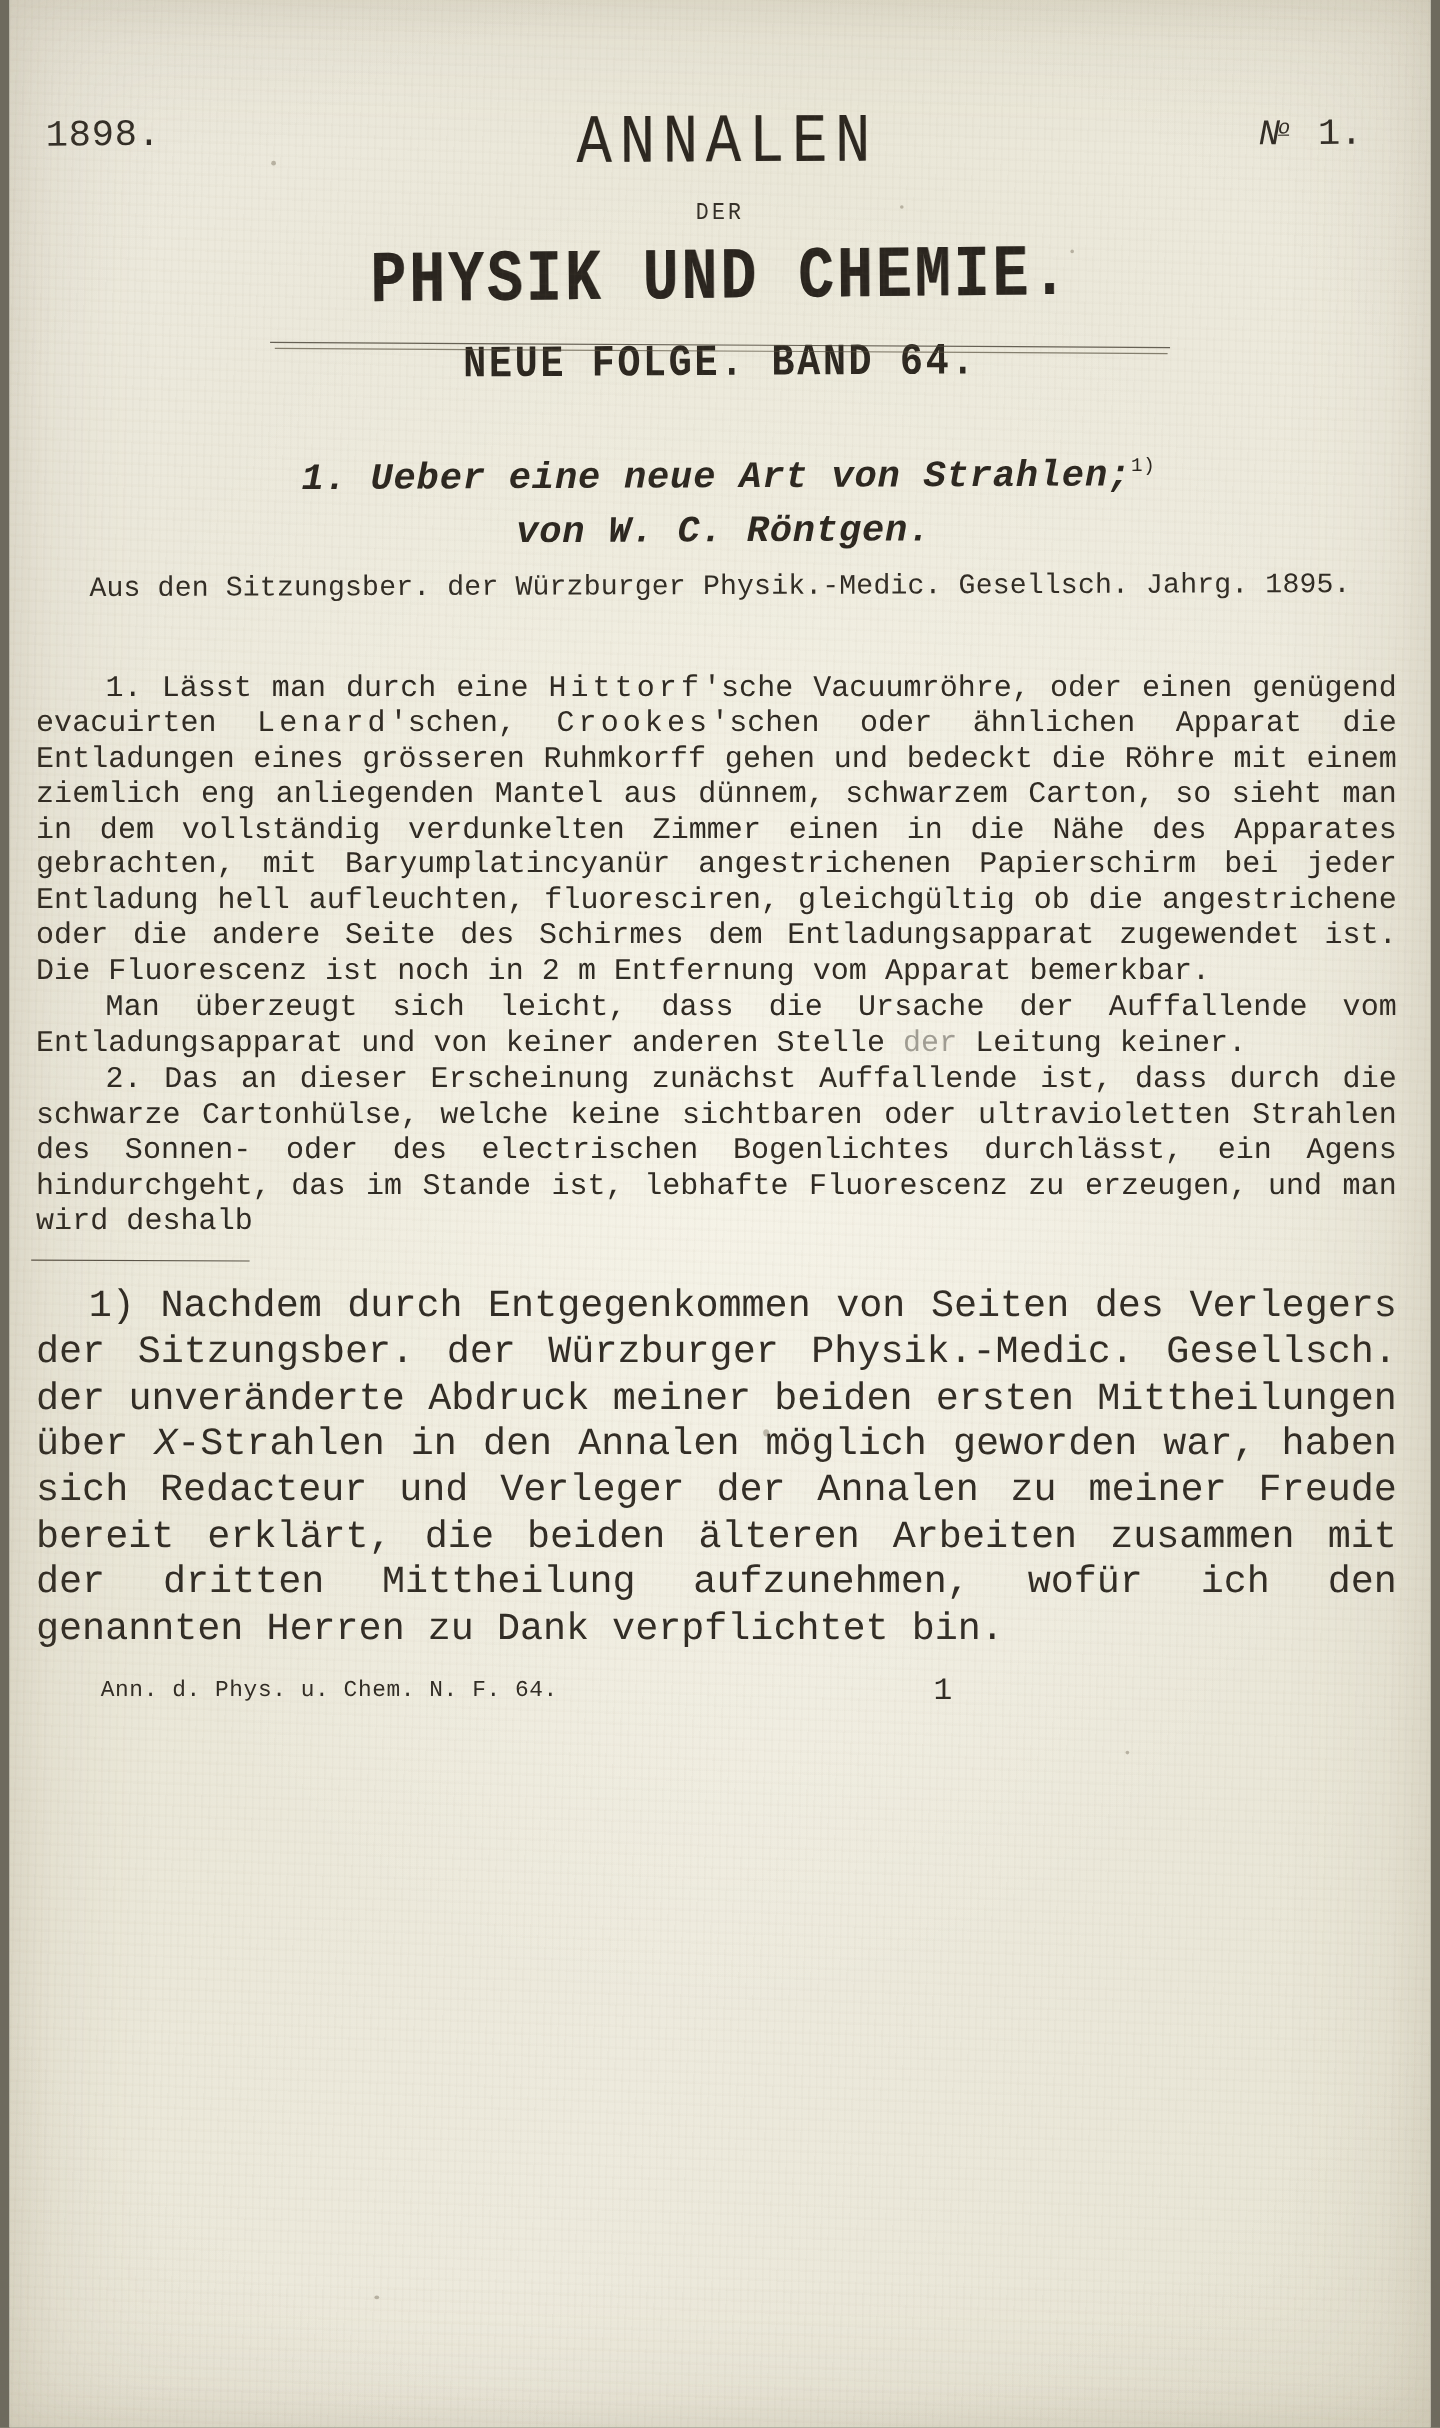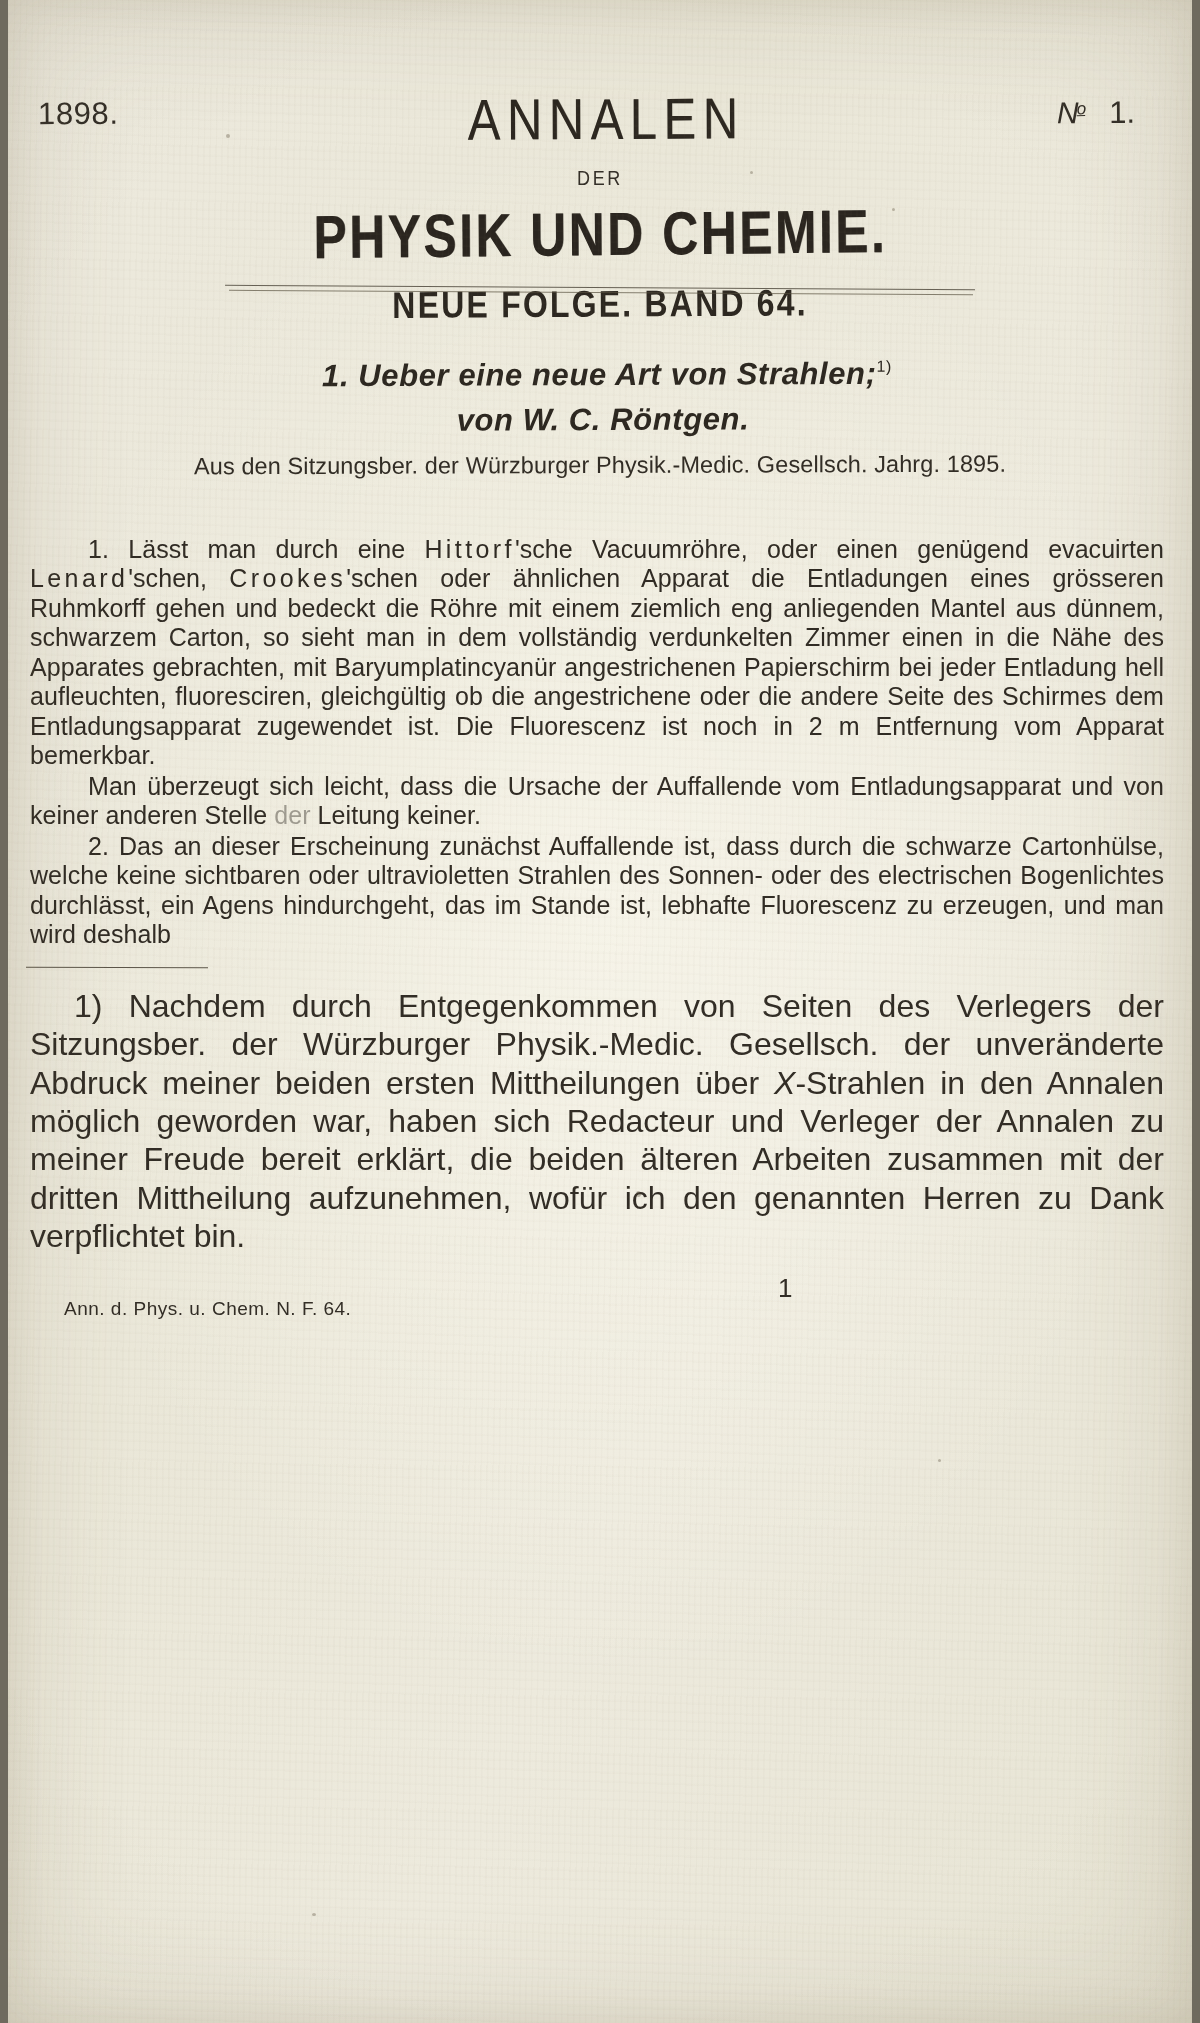--- a/index.html
+++ b/index.html
@@ -14,21 +14,21 @@
     width: 1184px;
     height: 2023px;
     margin: 0 auto;
     overflow: hidden;
     background-color: #eceadd;
     background-image:
       radial-gradient(ellipse 70% 55% at 50% 45%, rgba(255,253,244,0.55) 0%, rgba(255,253,244,0.0) 70%),
       radial-gradient(ellipse 120% 90% at 50% 50%, rgba(0,0,0,0.0) 55%, rgba(120,108,80,0.16) 100%),
       linear-gradient(115deg, #edeade 0%, #eae7d8 35%, #edeadd 62%, #e7e4d4 100%);
     color: #2e2a24;
-    font-family: Liberation Sans, sans-serif;
+    font-family: Liberation Mono, monospace;
     -webkit-font-smoothing: antialiased;
   }
 
   
   .page::before {
     content: "";
     position: absolute;
     inset: 0;
     pointer-events: none;
     background-image:
@@ -155,21 +155,21 @@
   .rule-block .r2 {
     position: absolute;
     left: 4px; right: 2px; top: 5px;
     height: 1px;
     background: #57503f;
     opacity: 0.7;
   }
 
   
   .article-head {
-    margin-top: 54px;
+    margin-top: 78px;
     text-align: center;
   }
 
   .art-title-1,
   .art-title-2 {
     font-style: italic;
     font-weight: 700;
     font-size: 31px;
     letter-spacing: 0.6px;
     color: #2c2720;
@@ -240,26 +240,25 @@
   .footnote .xital { font-style: italic; }
 
   
   .page-footer {
     position: relative;
     margin: 20px 0 0 0;
     height: 40px;
   }
   .footer-ref {
     position: absolute;
-    left: 56px;
+    left: 76px;
     top: 0;
     font-size: 19px;
     letter-spacing: 0.5px;
     color: #312c25;
-    margin-top: 22px;
   }
   .footer-pageno {
     position: absolute;
     left: 770px;
     top: -3px;
     font-size: 26px;
     color: #312c25;
   }
 
   

